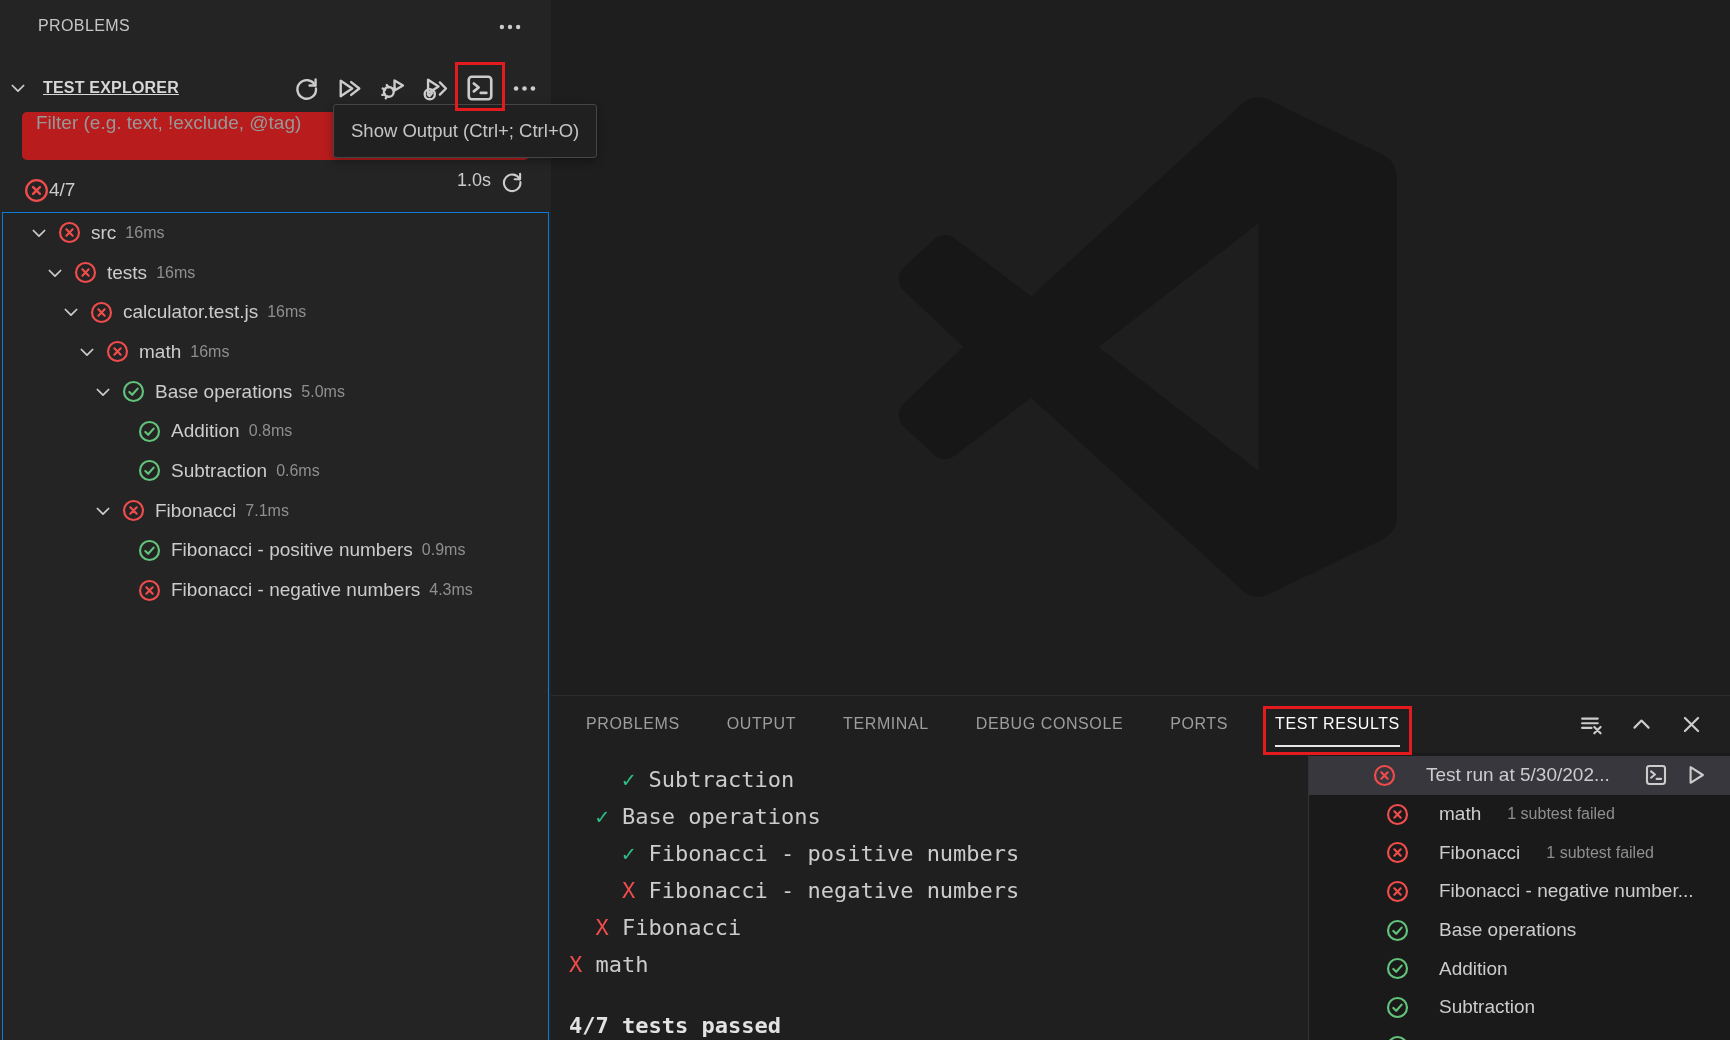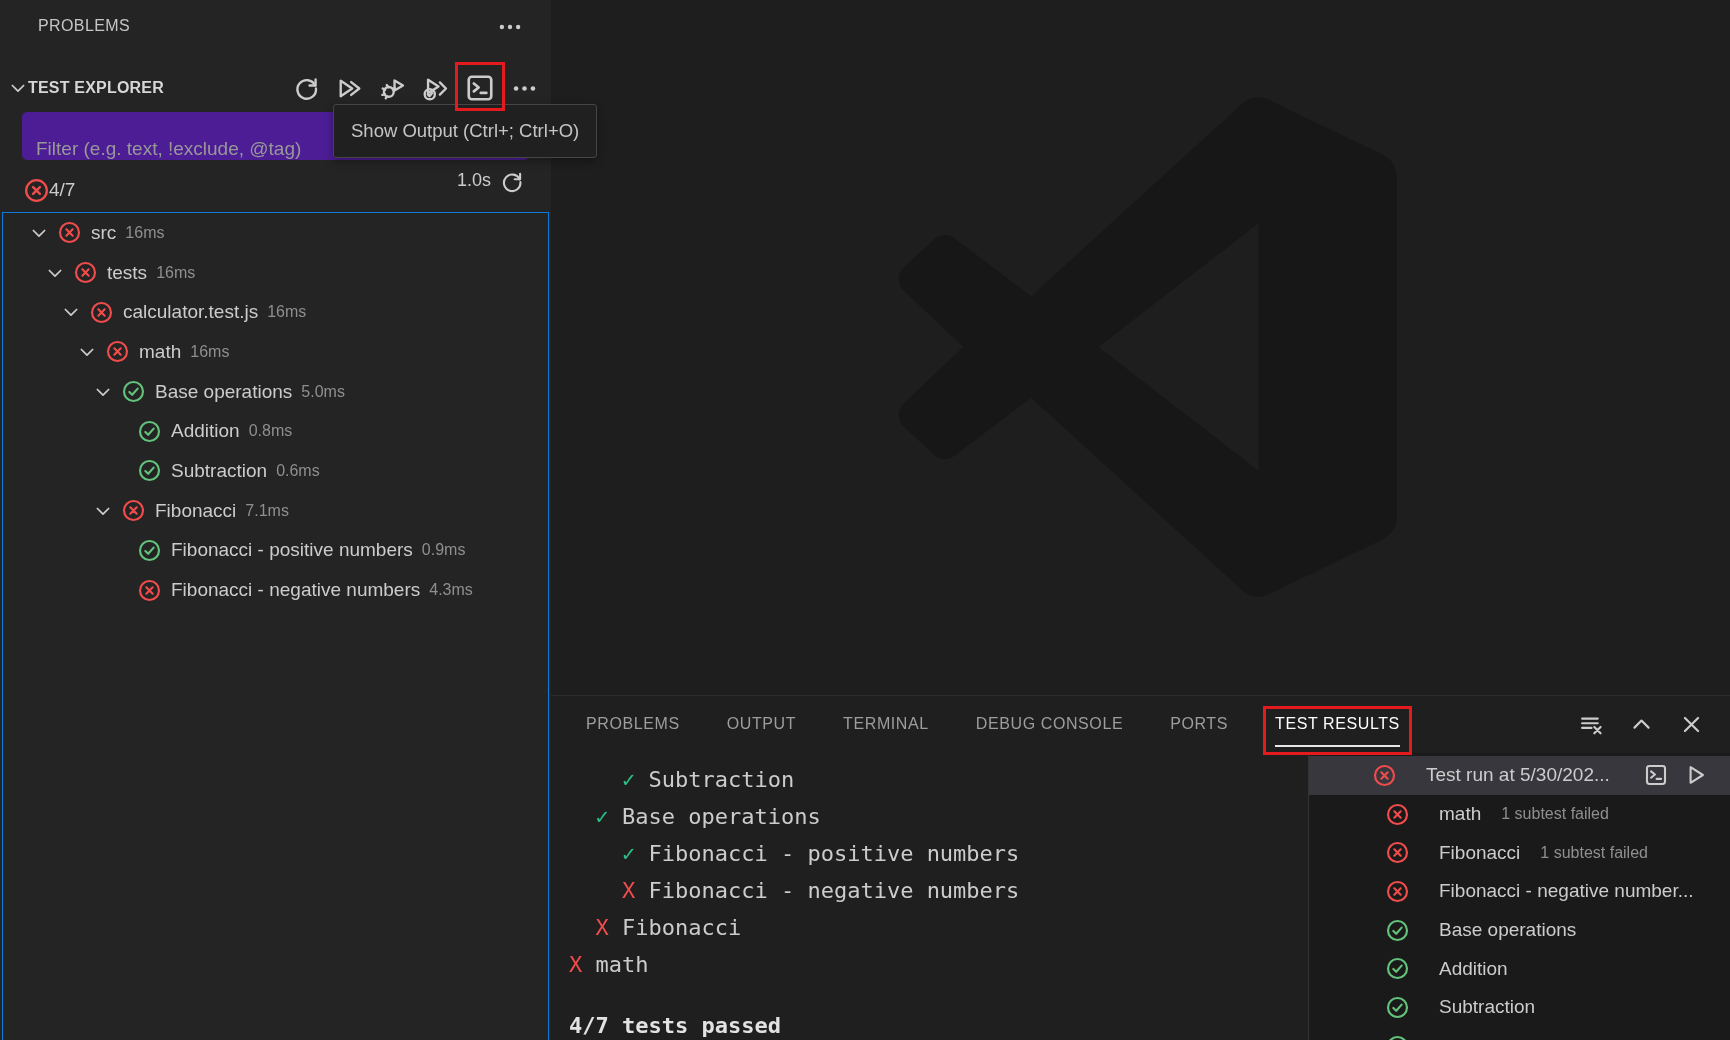--- a/index.html
+++ b/index.html
@@ -11,28 +11,28 @@
   .ic svg { width:100%; height:100%; display:block; }
 
   
   #sidebar { position:absolute; left:0; top:0; width:551px; height:1040px; background:#242425; }
   #side-title-row { position:absolute; left:0; top:0; width:100%; height:52px; display:flex; align-items:center; }
   #side-title { margin-left:38px; font-size:16px; letter-spacing:.4px; color:#c5c5c5; }
   #side-title-more { position:absolute; right:28px; top:14px; width:26px; height:26px; }
 
   #explorer-header { position:absolute; left:0; top:62px; width:100%; height:52px; display:flex; align-items:center; }
   #explorer-twistie { width:20px; height:20px; margin-left:8px; }
-  #explorer-title { margin-left:0; font-size:16px; font-weight:bold; color:#d7d7d7; letter-spacing:.2px; }
+  #explorer-title { margin-left:15px; font-size:16px; font-weight:bold; color:#d7d7d7; letter-spacing:.2px;text-decoration:underline; }
   #explorer-toolbar { position:absolute; right:13px; top:0; height:52px; display:flex; align-items:center; gap:16px; }
   #explorer-toolbar .ic { width:27px; height:27px; }
   #terminal-wrap { position:relative; width:30px; height:30px; }
   #terminal-wrap .ic { width:30px; height:30px; }
   #toolbar-red-box { position:absolute; left:-10px; top:-11px; width:50px; height:49px; border:3px solid #e31b1e; z-index:40; }
 
-  #filter-box { position:absolute; left:22px; top:112px; width:507px; height:48px; background:#4c1d95; border-radius:5px; display:flex; align-items:flex-end; overflow:hidden; }
+  #filter-box { position:absolute; left:22px; top:112px; width:507px; height:48px; background:#b91c1c; border-radius:5px; display:flex; align-items:flex-start; overflow:hidden; }
   #filter-input { width:100%; background:transparent; border:none; outline:none; color:#cccccc; font-size:19px; padding:0 14px; font-family:"Liberation Sans", sans-serif; }
   #filter-input::placeholder { color:#989898; opacity:1; }
 
   #status-row { position:absolute; left:0; top:170px; width:551px; height:40px; }
   #status-fail { position:absolute; left:24px; top:0; height:40px; display:flex; align-items:center; }
   #status-fail .ic { width:25px; height:25px; }
   #status-count { font-size:19px; color:#cccccc; }
   #status-right { position:absolute; right:27px; top:0; height:40px; display:flex; align-items:flex-start; gap:9px; }
   #status-time { font-size:18px; color:#cccccc; }
   #status-refresh { width:24px; height:24px; }
@@ -63,21 +63,21 @@
   #output-lines { padding:9px 0 0 18px; font-family:"DejaVu Sans Mono", monospace; font-size:22px; line-height:37px; white-space:pre; color:#cccccc; }
   .mk-ok { color:#2dbd85; }
   .mk-fail { color:#f14c4c; }
   #output-summary { margin-top:24px; font-weight:bold; color:#e2e2e2; }
 
   #results-tree { position:absolute; left:757px; top:57px; width:422px; height:288px; background:#1a1a1a; border-left:1px solid #333333; overflow:hidden; }
   .result-row { height:38.7px; display:flex; align-items:center; position:relative;gap:20px; }
   .result-row.selected { background:#37373d; }
   .result-row .status { width:23px; height:23px; flex:none; }
   .result-label { margin-left:10px; font-size:19px; color:#cccccc; white-space:nowrap; overflow:hidden; }
-  .result-sub { margin-left:0; font-size:16px; color:#8f8f8f; white-space:nowrap; }
+  .result-sub { margin-left:6px; font-size:16px; color:#8f8f8f; white-space:nowrap; }
   .row-actions { position:absolute; right:22px; top:0; height:100%; display:flex; align-items:center; gap:16px; }
   .row-actions .ic { width:24px; height:24px; }
 
   
   #tooltip { position:absolute; left:333px; top:104px; height:54px; padding:0 17px; background:#202021; border:1px solid #454545; border-radius:3px; display:flex; align-items:center; font-size:18.5px; color:#c5c5c5; z-index:30; box-shadow:0 3px 9px rgba(0,0,0,.35); white-space:nowrap; }
 </style>
 </head>
 <body>
 
 <div id="stage">

